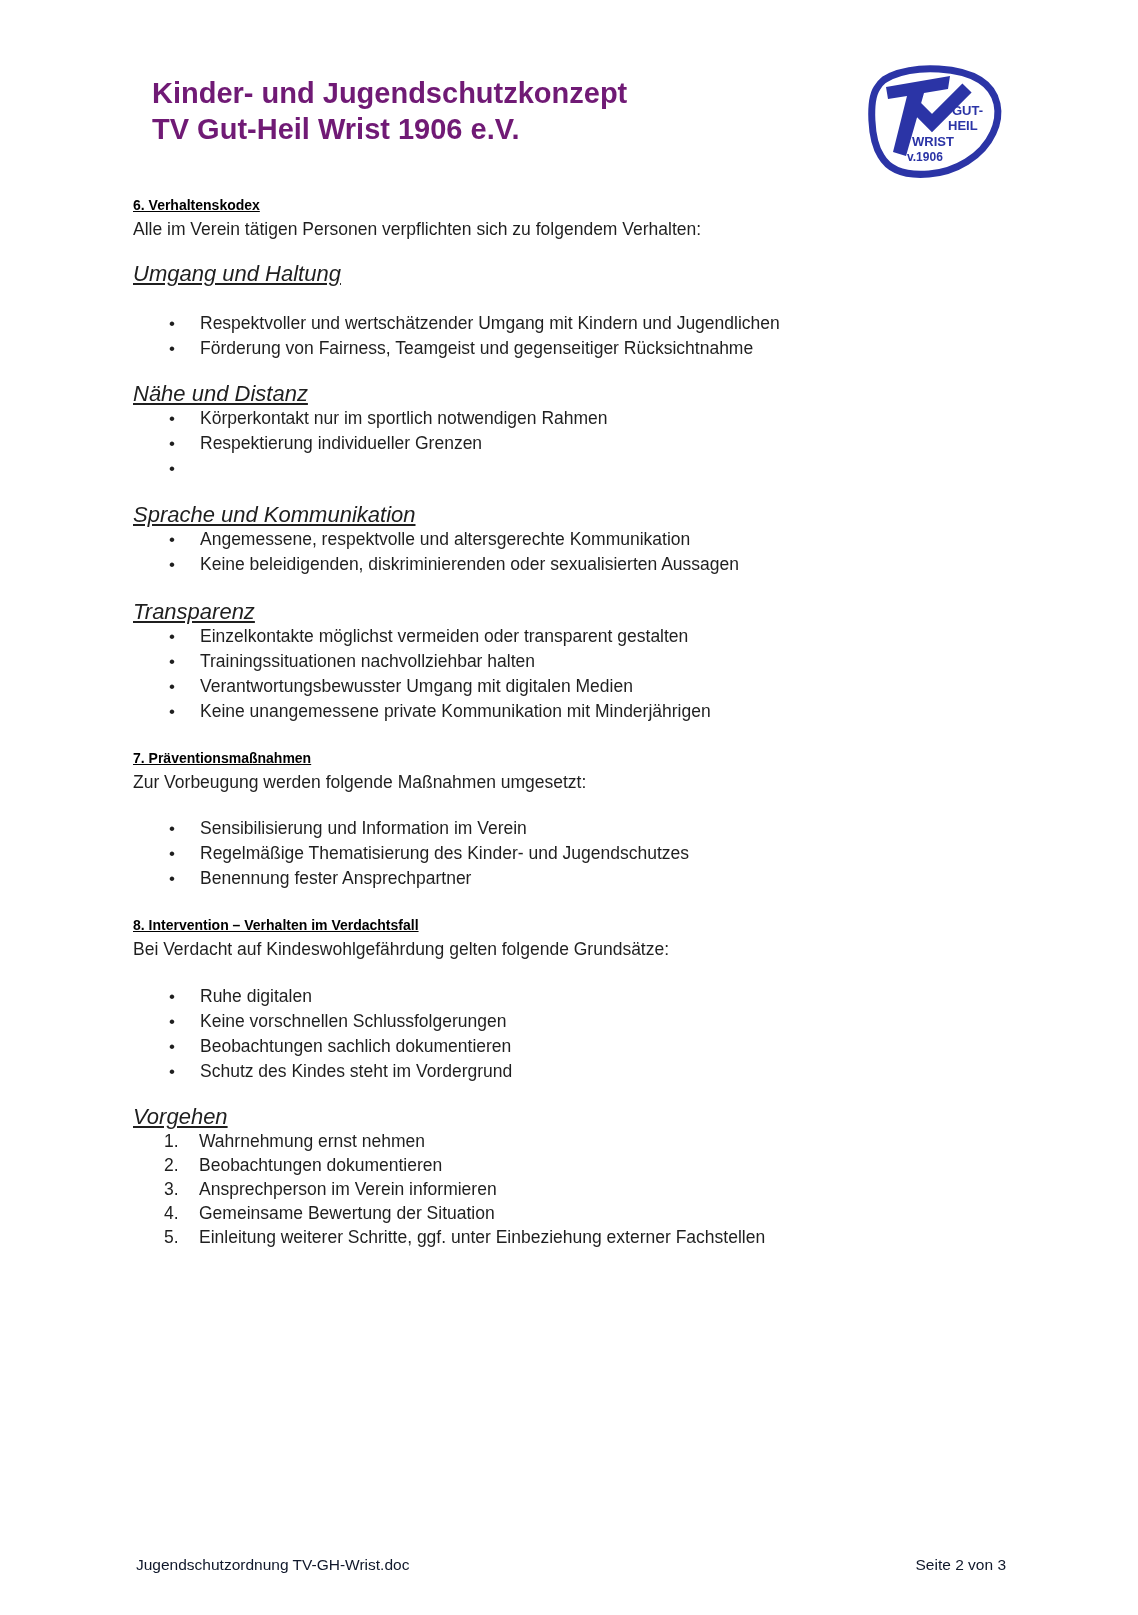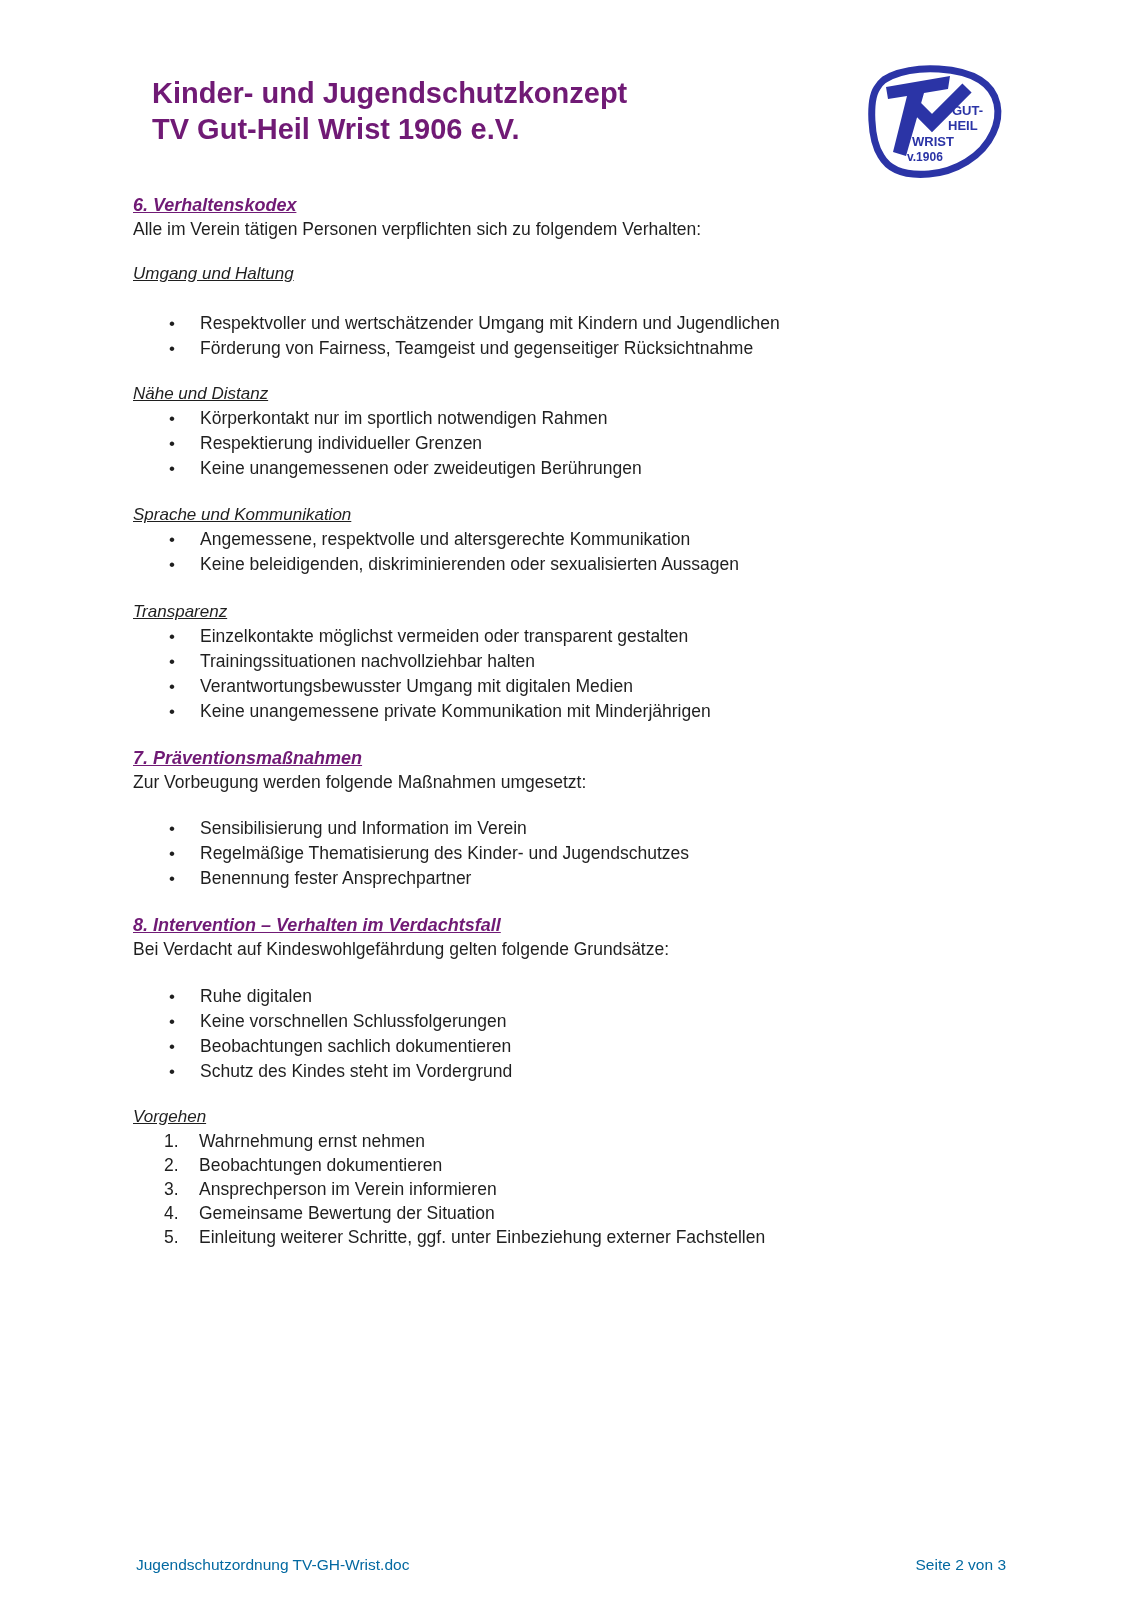--- a/index.html
+++ b/index.html
@@ -27,29 +27,28 @@
   }
   .logo-wrap {
     position: absolute;
     left: 855px;
     top: 60px;
     width: 150px;
     height: 122px;
   }
   .body-text { font-size: 17.5px; line-height: 24px; }
   .sec-heading {
-    font-size: 18px;
+    font-size: 14px;
     line-height: 24px;
     font-weight: bold;
-    font-style: italic;
     text-decoration: underline;
-    color: #701a75;
+    color: #000000;
   }
   .group-heading {
-    font-size: 17px;
+    font-size: 22px;
     line-height: 24px;
     font-style: italic;
     text-decoration: underline;
   }
   .mt-blank { margin-top: 22px; }
   .mt-first { margin-top: 46px; }
   .mt-g1 { margin-top: 25px; }
   .mt-21 { margin-top: 21px; }
   .mt-23 { margin-top: 23px; }
   .bullet {
@@ -73,21 +72,21 @@
     margin-left: 31px;
   }
   .footer {
     position: absolute;
     left: 136px;
     top: 1556px;
     width: 870px;
     display: flex;
     justify-content: space-between;
     font-size: 15.5px;
-    color: #0369a1;
+    color: #0f172a;
     text-align: center;
   }
 </style>
 </head>
 <body>
 
 <div class="page">
 
   <div class="logo-wrap">
     <svg width="150" height="122" viewBox="0 0 150 122">
@@ -127,21 +126,20 @@
     <div class="bullet">
         <span class="marker"></span>
         <span>Körperkontakt nur im sportlich notwendigen Rahmen</span>
       </div>
     <div class="bullet">
         <span class="marker"></span>
         <span>Respektierung individueller Grenzen</span>
       </div>
     <div class="bullet">
         <span class="marker"></span>
-        <span>Keine unangemessenen oder zweideutigen Berührungen</span>
       </div>
 
     <div class="group-heading mt-blank">Sprache und Kommunikation</div>
     <div class="bullet">
         <span class="marker"></span>
         <span>Angemessene, respektvolle und altersgerechte Kommunikation</span>
       </div>
     <div class="bullet">
         <span class="marker"></span>
         <span>Keine beleidigenden, diskriminierenden oder sexualisierten Aussagen</span>

